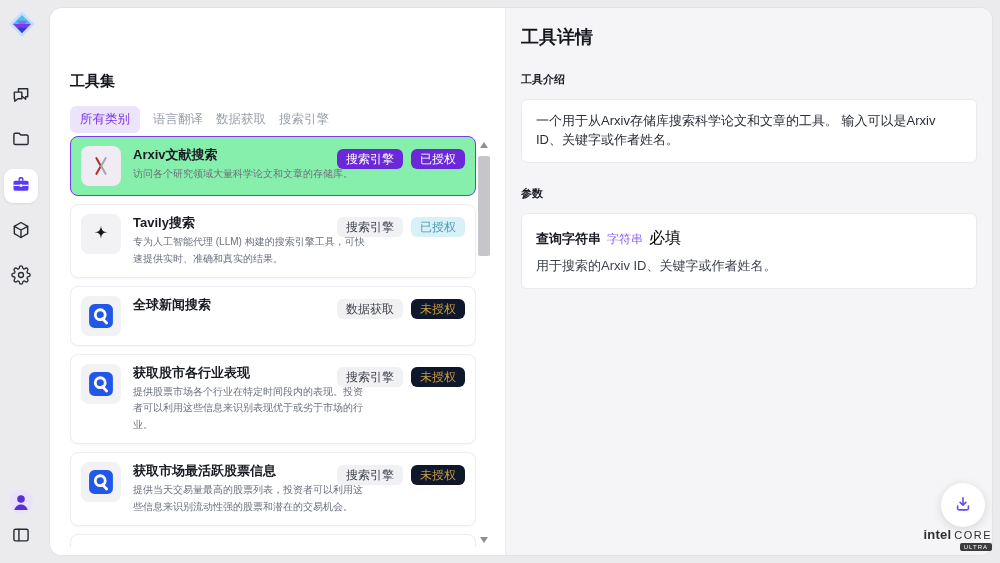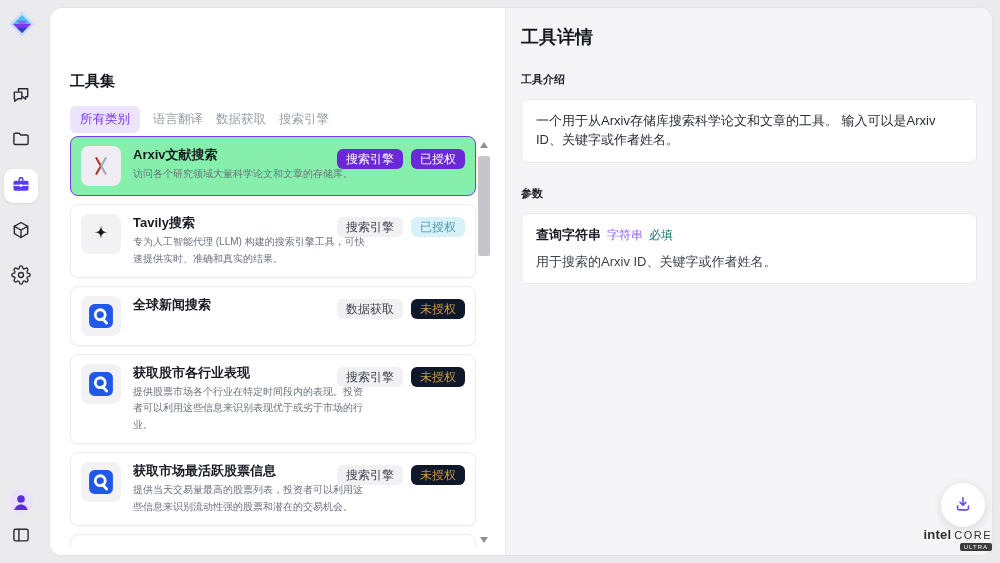--- a/index.html
+++ b/index.html
@@ -49,21 +49,21 @@
   .scroll-thumb{position:absolute;left:0;top:16px;width:12px;height:100px;background:#c6c6ca;border-radius:2px;}
   
   .details-section{flex:1;background:#f5f5f7;border-left:1px solid #ececef;position:relative;padding:0 15px;box-sizing:border-box;}
   .details-title{font-size:18px;font-weight:bold;color:#15181e;margin:17px 0 0;}
   .details-sub{font-size:11px;font-weight:bold;color:#1a1d24;margin:23px 0 0;}
   .detail-card{background:#fff;border:1px solid #e9e9ee;border-radius:6px;margin-top:12px;
     padding:12px 14px;font-size:13px;color:#2a2e37;line-height:1.45;}
   .param-head{display:flex;align-items:baseline;gap:6px;}
   .param-name{font-size:13px;font-weight:bold;color:#181b22;}
   .param-type{font-size:12px;color:#8b5cf6;}
-  .param-required{font-size:12px;color:#0f766e;}
+  .param-required{font-size:16px;color:#000000;}
   .param-desc{margin-top:8px;font-size:13px;color:#3c424d;}
   
   .fab{position:absolute;left:941px;top:483px;width:44px;height:44px;border-radius:50%;
     background:#fff;border:none;box-shadow:0 2px 10px rgba(30,30,60,.14);
     display:flex;align-items:center;justify-content:center;cursor:pointer;}
   .intel{position:absolute;left:926px;top:527px;width:66px;color:#2e2e2e;}
   .intel-row{display:flex;align-items:baseline;gap:3px;justify-content:flex-end;}
   .intel-brand{font-size:13px;font-weight:bold;letter-spacing:.2px;padding-left:47px;}
   .intel-core{font-size:11px;letter-spacing:1.5px;font-weight:400;}
   .intel-ultra{display:block;float:right;margin-top:1px;background:#3c3c3c;color:#fff;

